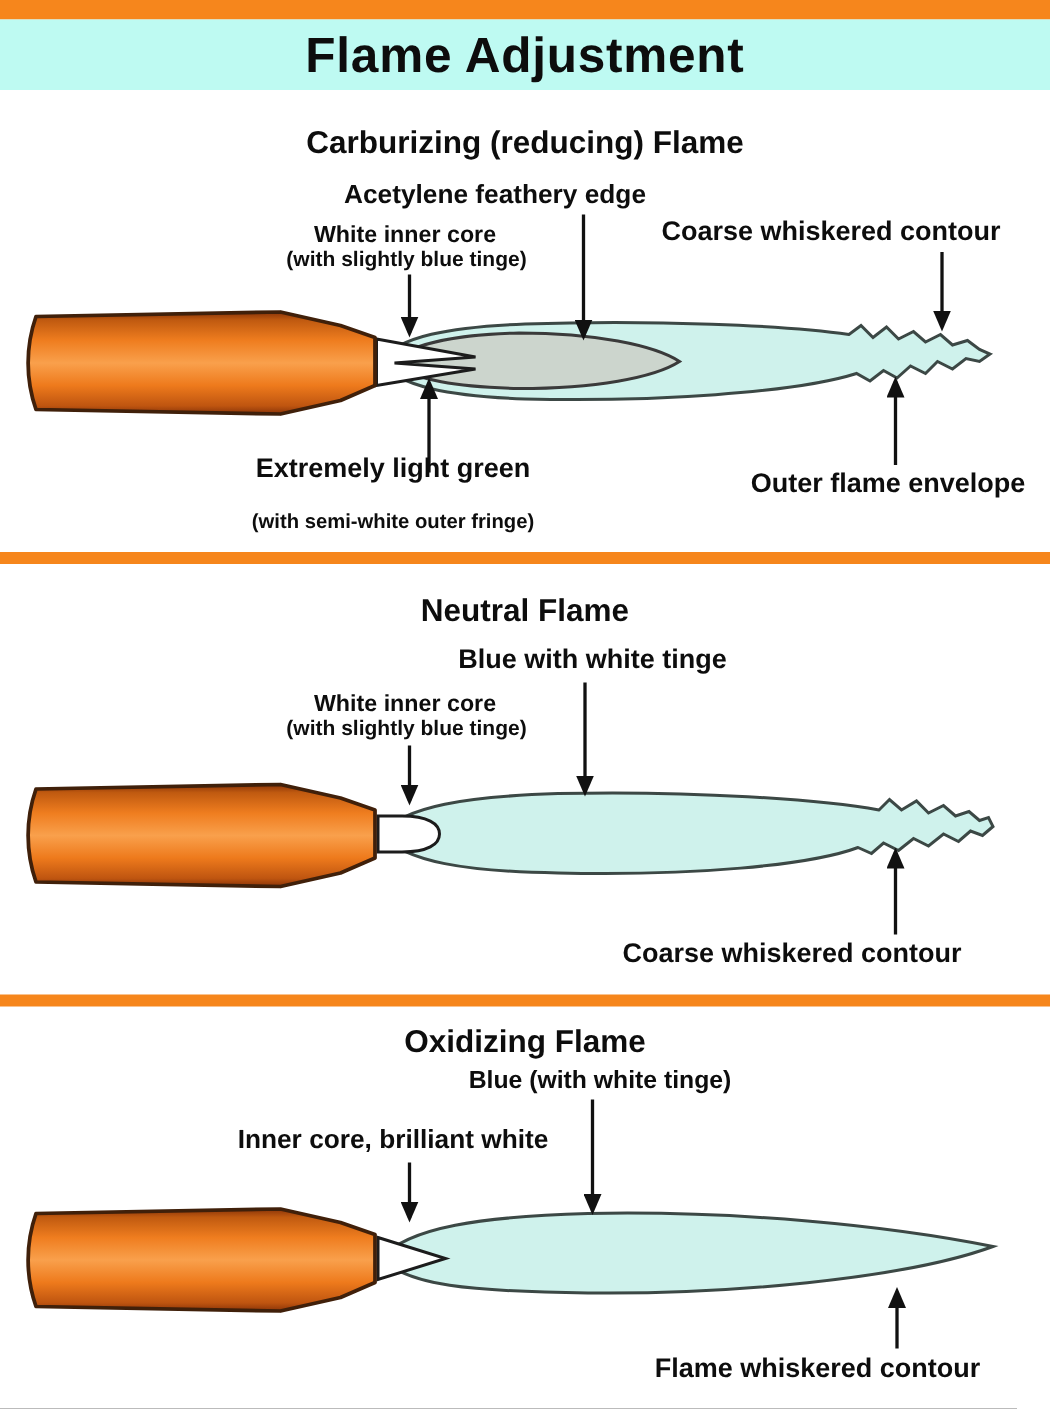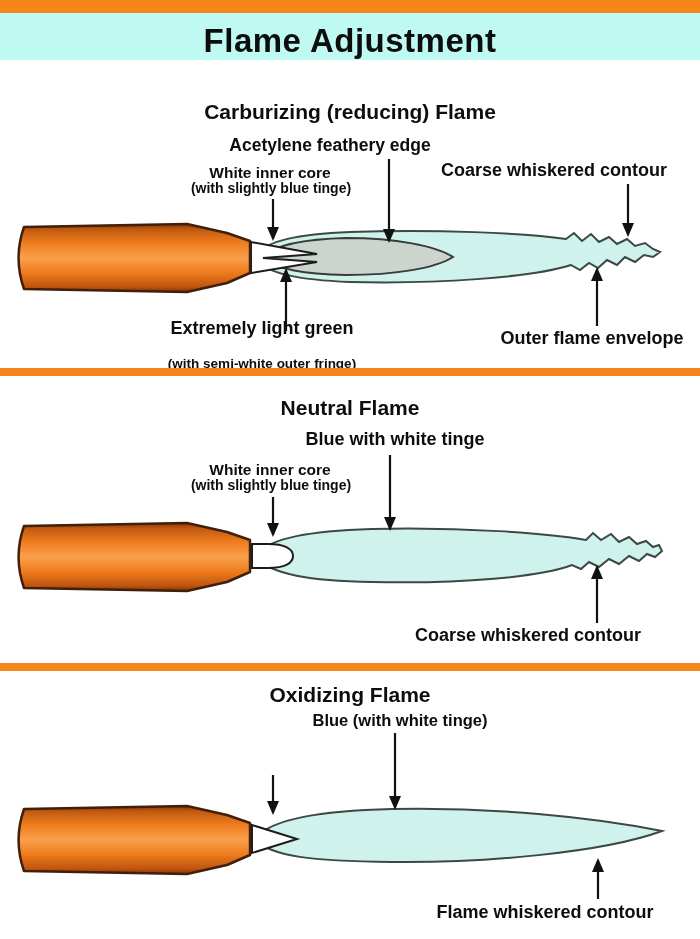--- a/index.html
+++ b/index.html
@@ -4,25 +4,25 @@
 <style>
   html,body{margin:0;padding:0;background:#888;}
   .canvas{
     position:relative;width:700px;height:939px;margin:0 auto;
     background:#ffffff;overflow:hidden;
     font-family:"Liberation Sans", sans-serif;color:#111;
   }
   .topbar{position:absolute;left:0;top:0;width:700px;height:13px;background:#f6861c;}
   .titleband{
     position:absolute;left:0;top:13px;width:700px;height:47px;background:#befaf2;
-    display:flex;align-items:flex-end;justify-content:center;
+    display:flex;align-items:center;justify-content:center;
   }
   .pagetitle{font-size:33px;font-weight:bold;letter-spacing:0.5px;color:#0d0d0d;}
   .section{position:absolute;left:0;width:700px;}
-  .sec1{top:60px;height:260px;margin-top:16px;}
+  .sec1{top:60px;height:260px;}
   .sec2{top:376px;height:368px;}
   .sec3{top:671px;height:268px;}
   .divider{position:absolute;left:0;width:700px;height:8px;background:#f6861c;}
   .div1{top:368px;}
   .div2{top:663px;}
   .heading{
     position:absolute;left:0;width:100%;text-align:center;
     font-size:21px;font-weight:bold;color:#0d0d0d;
   }
   .h1{top:24px;}
@@ -155,16 +155,17 @@
       <g transform="translate(0,135)">
         <path d="M24,3 C17,23 17,45 24,65 L187,68 L227,59 L250,49 L250,17 L227,9 L187,0 Z" fill="url(#tg3)" stroke="#40200a" stroke-width="2.5" stroke-linejoin="round"></path>
       </g>
       <line x1="395" y1="62" x2="395" y2="136" stroke="#111" stroke-width="2.2" marker-end="url(#ah3)"></line>
       <line x1="273" y1="104" x2="273" y2="141" stroke="#111" stroke-width="2.2" marker-end="url(#ah3)"></line>
       <line x1="598" y1="228" x2="598" y2="190" stroke="#111" stroke-width="2.2" marker-end="url(#ah3)"></line>
     </svg>
 
     <div class="heading h3">Oxidizing Flame</div>
     <div class="lbl" style="left:400px;top:40px;font-size:16.5px;">Blue (with white tinge)</div>
+    <div class="lbl" style="left:262px;top:79px;font-size:17.5px;">Inner core, brilliant white</div>
     <div class="lbl" style="left:545px;top:231px;font-size:18px;">Flame whiskered contour</div>
   </div>
 
 </div>
 
 </body></html>

